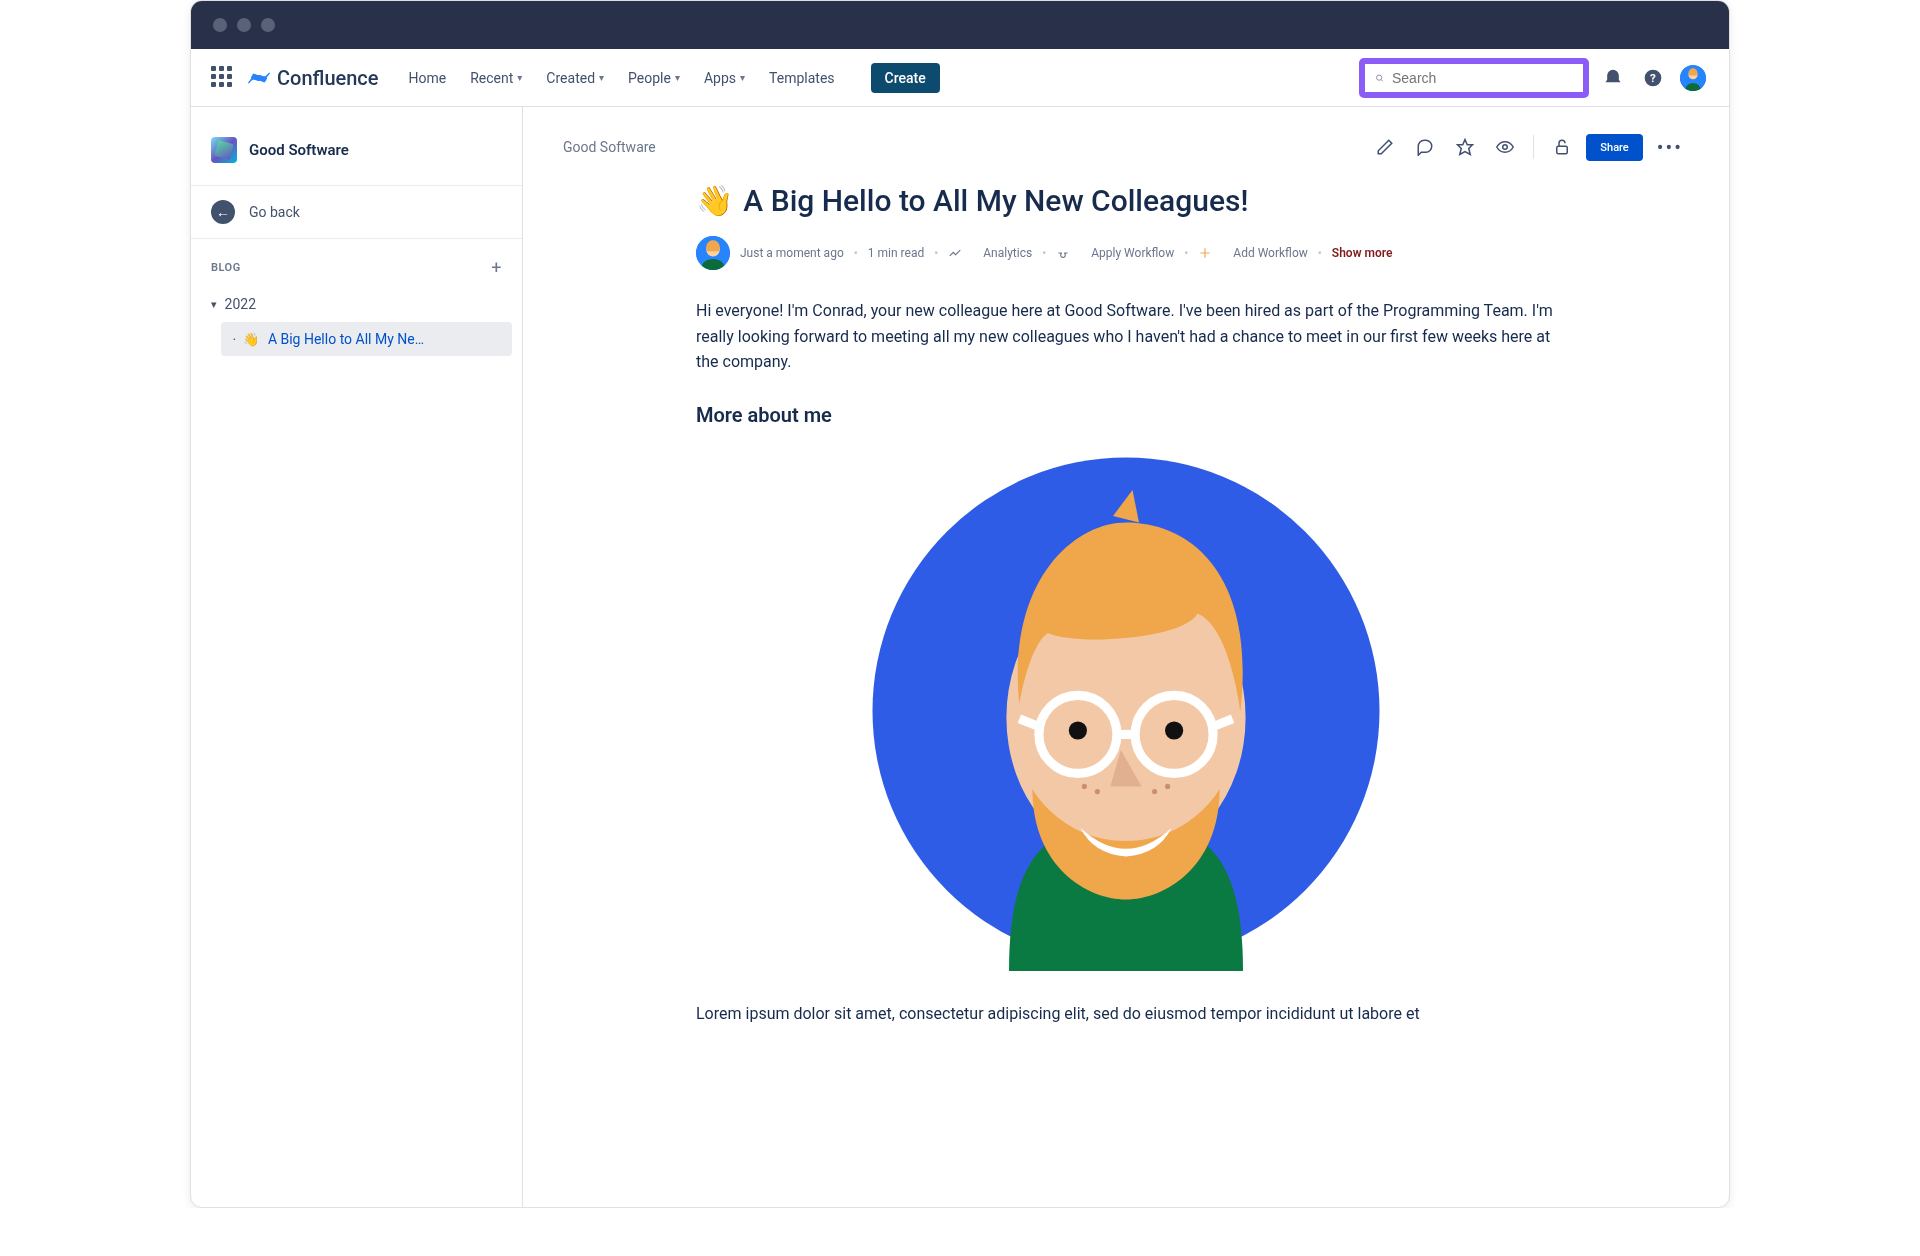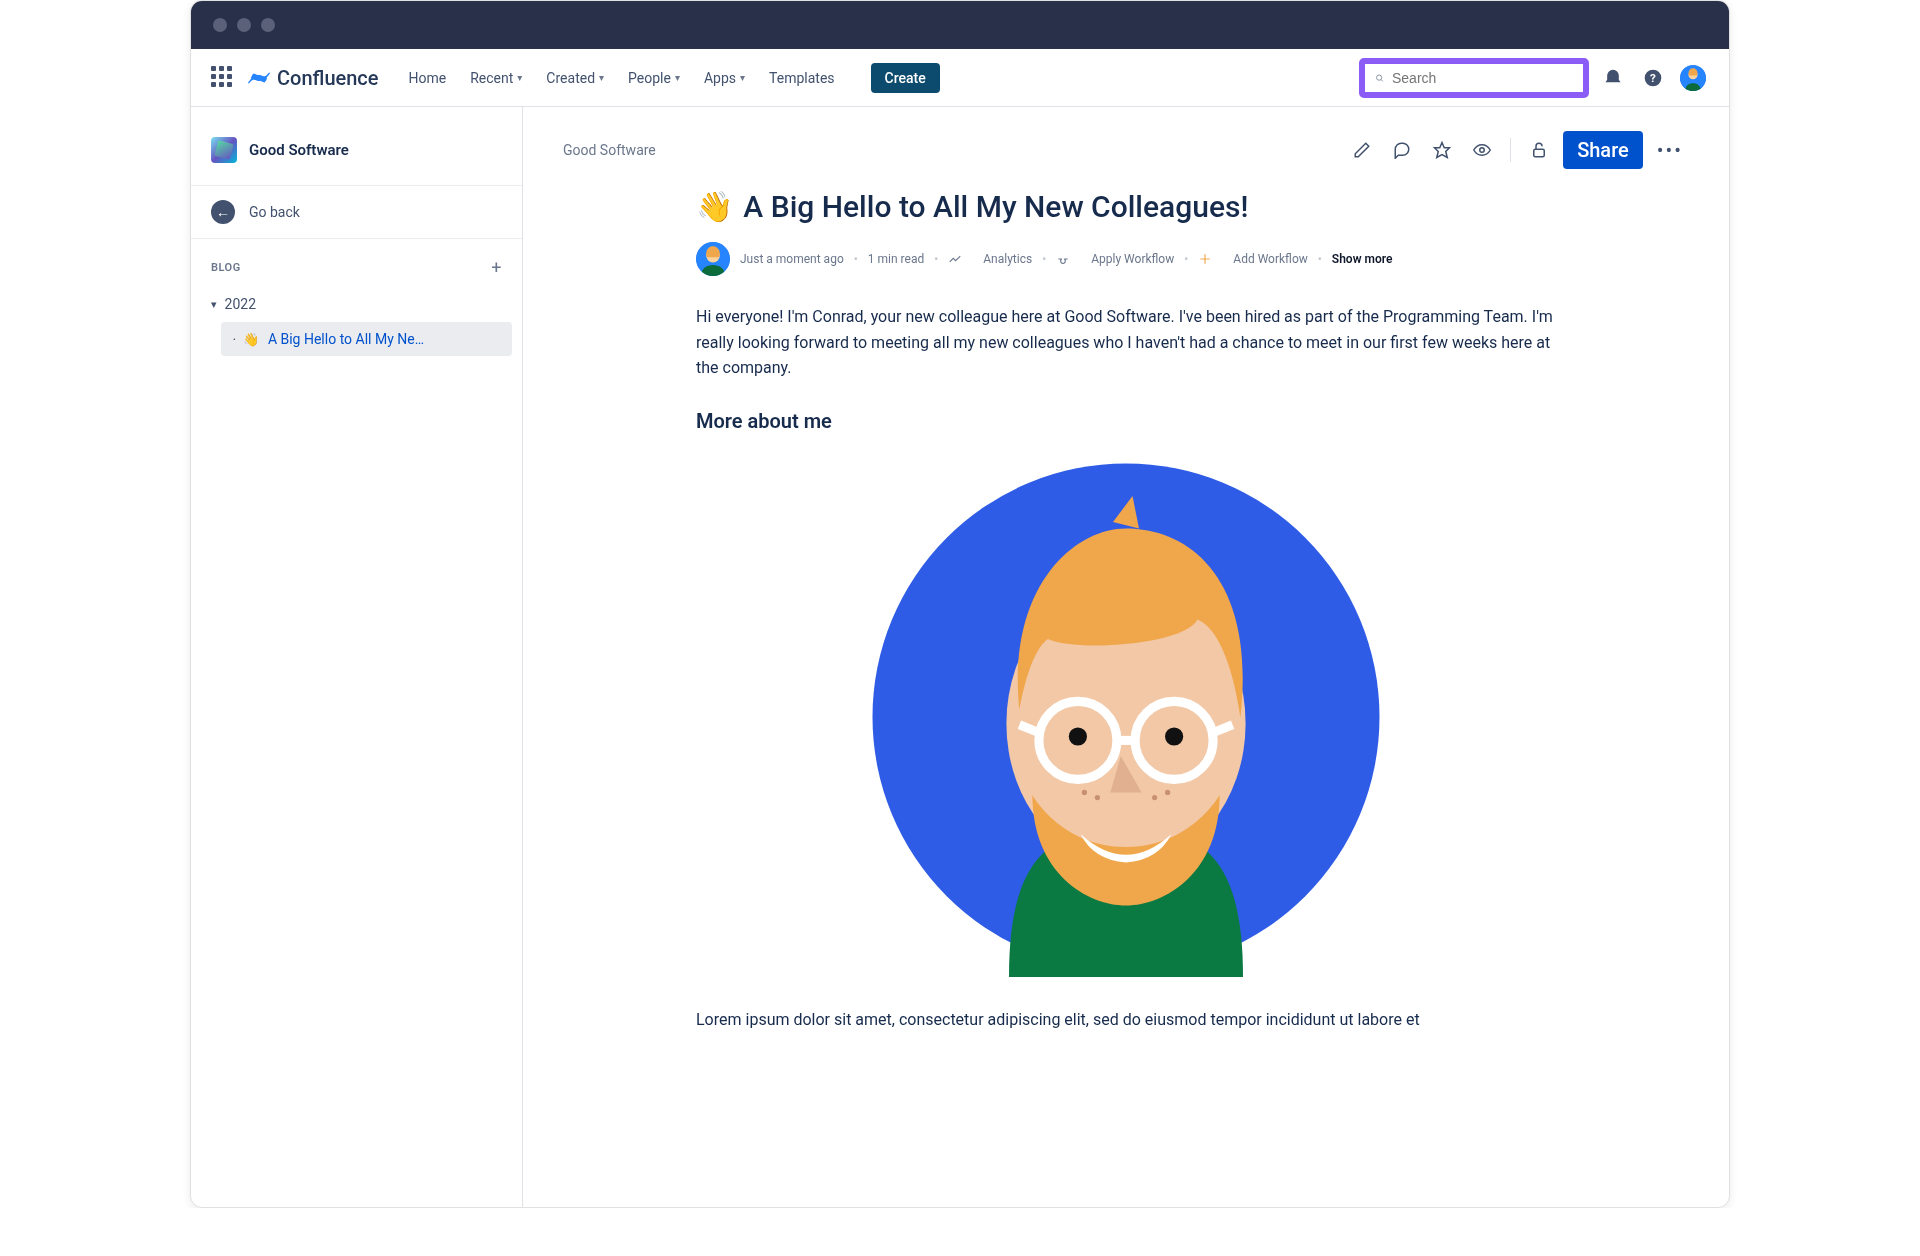--- a/index.html
+++ b/index.html
@@ -186,21 +186,21 @@
 .action-row { display:flex; align-items:center; gap:8px; }
 .action-icon {
   width:32px; height:32px;
   display:flex; align-items:center; justify-content:center;
   cursor:pointer; color:#42526e;
 }
 .vdiv { width:1px; height:24px; background:#dfe1e6; margin:0 4px;}
 .share-btn {
   background:#0052cc; color:#fff;
   padding: 7px 14px; border-radius:4px;
-  font-size:20px; font-weight:500; cursor:pointer;
+  font-size:11px; font-weight:500; cursor:pointer;
 }
 .more-dots { font-size:20px; letter-spacing:2px; cursor:pointer; color:#42526e; padding:0 6px;}
 .article {
   max-width: 860px;
   margin: 0 auto;
 }
 .article h1 {
   font-size: 30px;
   font-weight: 500;
   color:#172b4d;
@@ -419,21 +419,21 @@
               <span>Apply Workflow</span>
             </span>
             <span class="meta-sep">•</span>
             <span class="meta-link">
               <svg viewBox="0 0 24 24" fill="none" stroke="#f0a64a" stroke-width="2">
                       <path d="M12 4v16M4 12h16"></path>
                     </svg>
               <span>Add Workflow</span>
             </span>
             <span class="meta-sep">•</span>
-            <span class="meta-link" style="font-weight:600;color:#0f172a;">
+            <span class="meta-link" style="font-weight:600;color:#7f1d1d;">
               <span>Show more</span>
             </span>
           </div>
         </div>
       </div>
 
       <p class="body-p">Hi everyone! I'm Conrad, your new colleague here at Good Software. I've been hired as part of the Programming Team. I'm really looking forward to meeting all my new colleagues who I haven't had a chance to meet in our first few weeks here at the company.</p>
 
       <h2>More about me</h2>
 

